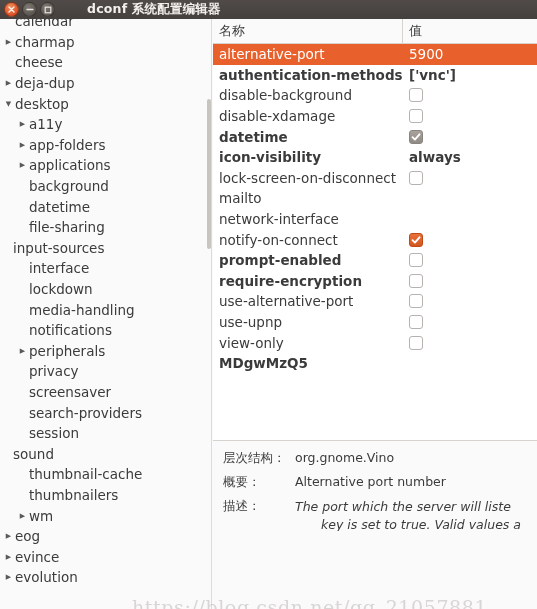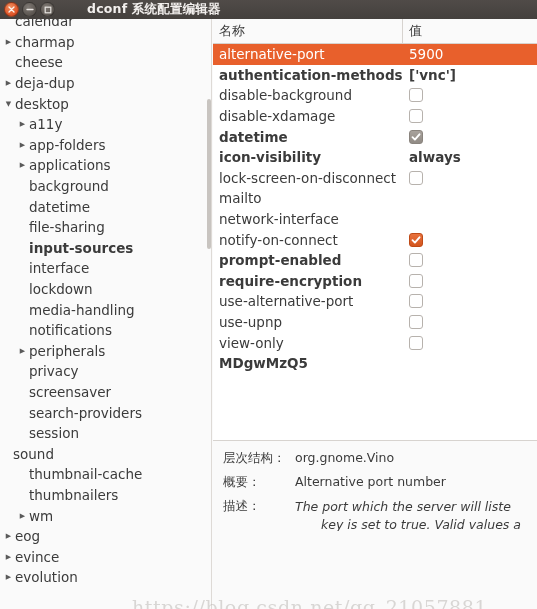--- a/index.html
+++ b/index.html
@@ -335,21 +335,21 @@
           <span class="tlabel">background</span>
         </div>
         <div class="tnode" style="padding-left: 16px;">
           <span class="twist none">▶</span>
           <span class="tlabel">datetime</span>
         </div>
         <div class="tnode" style="padding-left: 16px;">
           <span class="twist none">▶</span>
           <span class="tlabel">file-sharing</span>
         </div>
-        <div class="tnode" style="padding-left: 16px; font-weight: bold;">
+        <div class="tnode" style="padding-left: 0;">
           <span class="twist none">▶</span>
           <span class="tlabel">input-sources</span>
         </div>
         <div class="tnode" style="padding-left: 16px;">
           <span class="twist none">▶</span>
           <span class="tlabel">interface</span>
         </div>
         <div class="tnode" style="padding-left: 16px;">
           <span class="twist none">▶</span>
           <span class="tlabel">lockdown</span>

